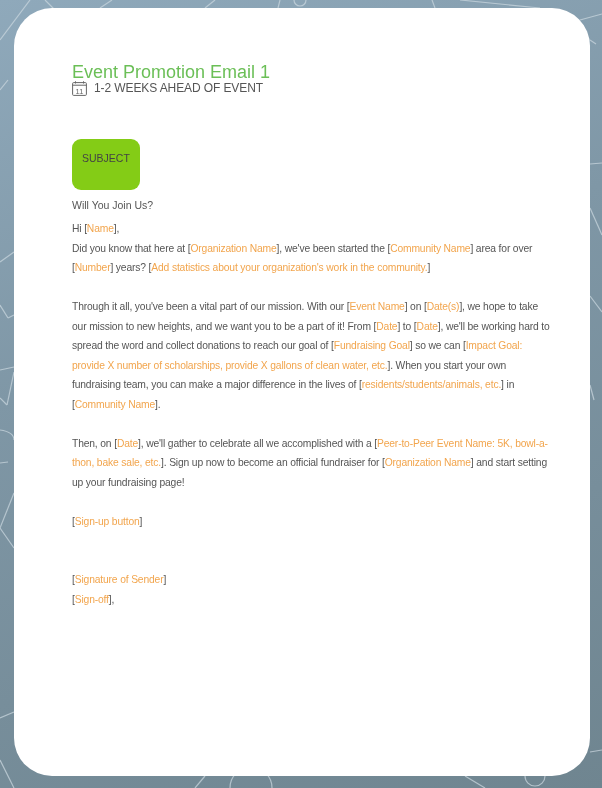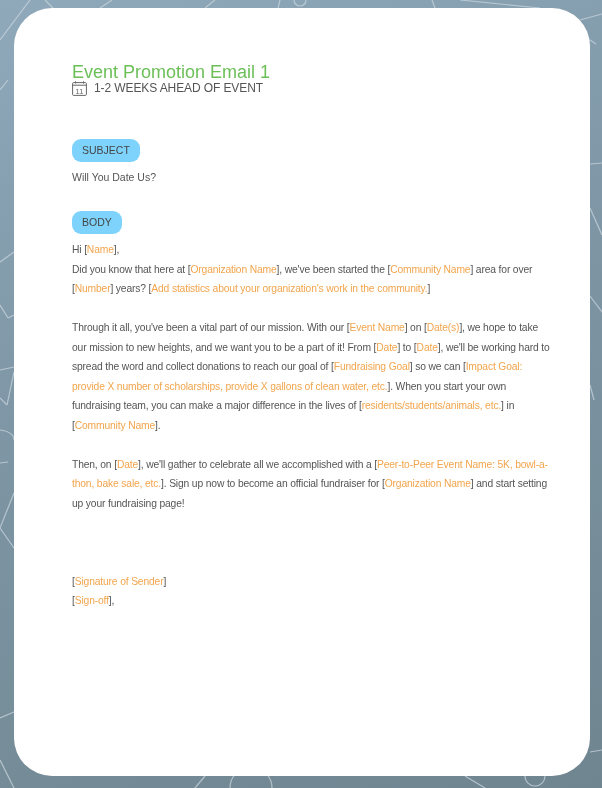--- a/index.html
+++ b/index.html
@@ -53,26 +53,26 @@
       margin-right: 7px;
       flex: none;
     }
     .timing-text {
       color: #555555;
       font-size: 12px;
       letter-spacing: -0.1px;
     }
     .pill {
       display: inline-block;
-      background: #7dd3fc;
+      background: #84cc16;
       color: #444444;
       font-size: 10.5px;
       line-height: 23px;
-      height: 23px;
-      padding: 0 10px;
+      height: 35px;
+      padding: 8px 10px;
       border-radius: 9px;
     }
     .subject-pill-wrap {
       margin-top: 43px;
     }
     .subject-text {
       margin-top: 7px;
       color: #555555;
       font-size: 10.5px;
       line-height: 16px;
@@ -149,41 +149,39 @@
         <line x1="3.5" y1="0.3" x2="3.5" y2="2.5" stroke="#666" stroke-width="1"></line>
         <line x1="11.5" y1="0.3" x2="11.5" y2="2.5" stroke="#666" stroke-width="1"></line>
         <text x="7.5" y="12.6" text-anchor="middle" font-size="7.5" fill="#666" font-family="Liberation Sans, sans-serif">11</text>
       </svg>
       <span class="timing-text">1-2 WEEKS AHEAD OF EVENT</span>
     </div>
 
     <div class="subject-pill-wrap">
       <span class="pill">SUBJECT</span>
     </div>
-    <div class="subject-text">Will You Date Us?</div>
+    <div class="subject-text">Will You Join Us?</div>
 
-    <div class="body-pill-wrap">
-      <span class="pill">BODY</span>
-    </div>
 
     <div class="body-text">
       <p><span>Hi [</span><span class="ph">Name</span><span>],</span></p>
 
       <p><span>Did you know that here at [</span><span class="ph">Organization Name</span><span>], we've been started the [</span><span class="ph">Community Name</span><span>] area for over [</span><span class="ph">Number</span><span>] years? [</span><span class="ph">Add statistics about your organization's work in the community.</span><span>]</span></p>
 
       <div class="gap"></div>
 
       <p><span>Through it all, you've been a vital part of our mission. With our [</span><span class="ph">Event Name</span><span>] on [</span><span class="ph">Date(s)</span><span>], we hope to take our mission to new heights, and we want you to be a part of it! From [</span><span class="ph">Date</span><span>] to [</span><span class="ph">Date</span><span>], we'll be working hard to spread the word and collect donations to reach our goal of [</span><span class="ph">Fundraising Goal</span><span>] so we can [</span><span class="ph">Impact Goal: provide X number of scholarships, provide X gallons of clean water, etc.</span><span>]. When you start your own fundraising team, you can make a major difference in the lives of [</span><span class="ph">residents/students/animals, etc.</span><span>] in [</span><span class="ph">Community Name</span><span>].</span></p>
 
       <div class="gap"></div>
 
       <p><span>Then, on [</span><span class="ph">Date</span><span>], we'll gather to celebrate all we accomplished with a [</span><span class="ph">Peer-to-Peer Event Name: 5K, bowl-a-thon, bake sale, etc.</span><span>]. Sign up now to become an official fundraiser for [</span><span class="ph">Organization Name</span><span>] and start setting up your fundraising page!</span></p>
 
       <div class="gap"></div>
 
+      <p><span>[</span><span class="ph">Sign-up button</span><span>]</span></p>
 
       <div class="gap"></div>
 
 
       <div class="gap"></div>
 
       <p><span>[</span><span class="ph">Signature of Sender</span><span>]</span></p>
       <p><span>[</span><span class="ph">Sign-off</span><span>],</span></p>
     </div>
   </div>

